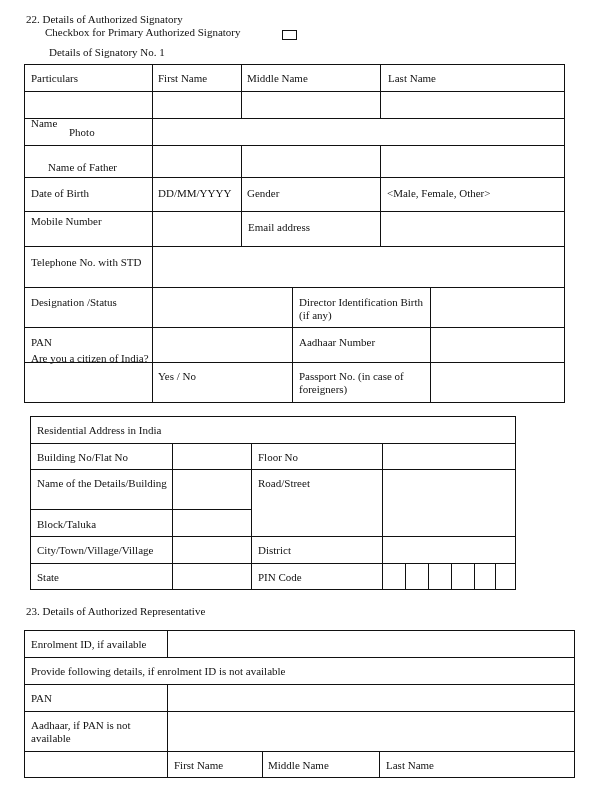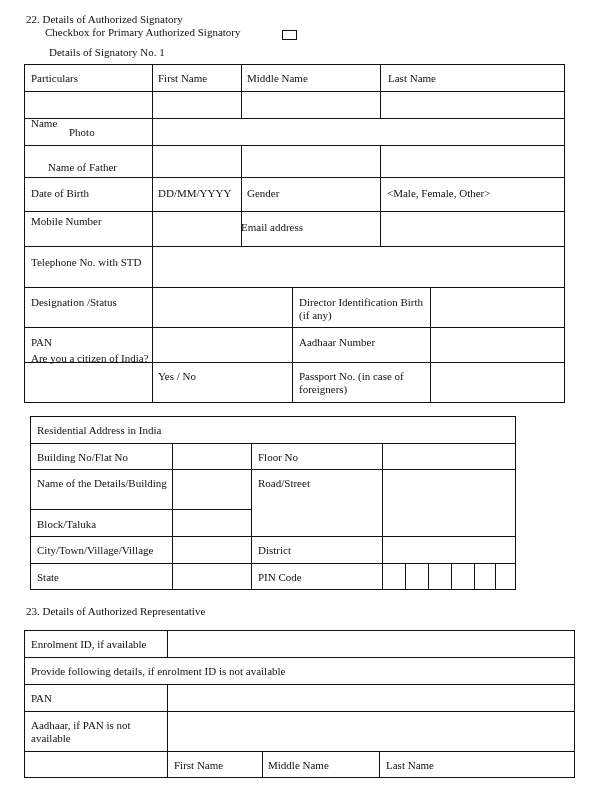--- a/index.html
+++ b/index.html
@@ -68,21 +68,21 @@
 <div class="abs" style="left:242px;top:146px;width:138px;height:31px;"></div>
 <div class="abs" style="left:381px;top:146px;width:183px;height:31px;"></div>
 
 <div class="txt" style="left:31px;top:187px;">Date of Birth</div>
 <div class="txt" style="left:158px;top:187px;">DD/MM/YYYY</div>
 <div class="txt" style="left:247px;top:187px;">Gender</div>
 <div class="txt" style="left:387px;top:187px;">&lt;Male, Female, Other&gt;</div>
 
 <div class="txt" style="left:31px;top:215px;">Mobile Number</div>
 <div class="abs" style="left:153px;top:212px;width:88px;height:34px;"></div>
-<div class="txt" style="left:241px;top:221px;">Email address</div>
+<div class="txt" style="left:248px;top:221px;">Email address</div>
 <div class="abs" style="left:381px;top:212px;width:183px;height:34px;"></div>
 
 <div class="txt wrap" style="left:31px;top:256px;width:115px;">Telephone No. with STD</div>
 <div class="abs" style="left:153px;top:247px;width:411px;height:40px;"></div>
 
 <div class="txt" style="left:31px;top:296px;">Designation /Status</div>
 <div class="abs" style="left:153px;top:288px;width:139px;height:39px;"></div>
 <div class="txt wrap" style="left:299px;top:296px;width:128px;">Director Identification Birth (if any)</div>
 <div class="abs" style="left:431px;top:288px;width:133px;height:39px;"></div>
 

